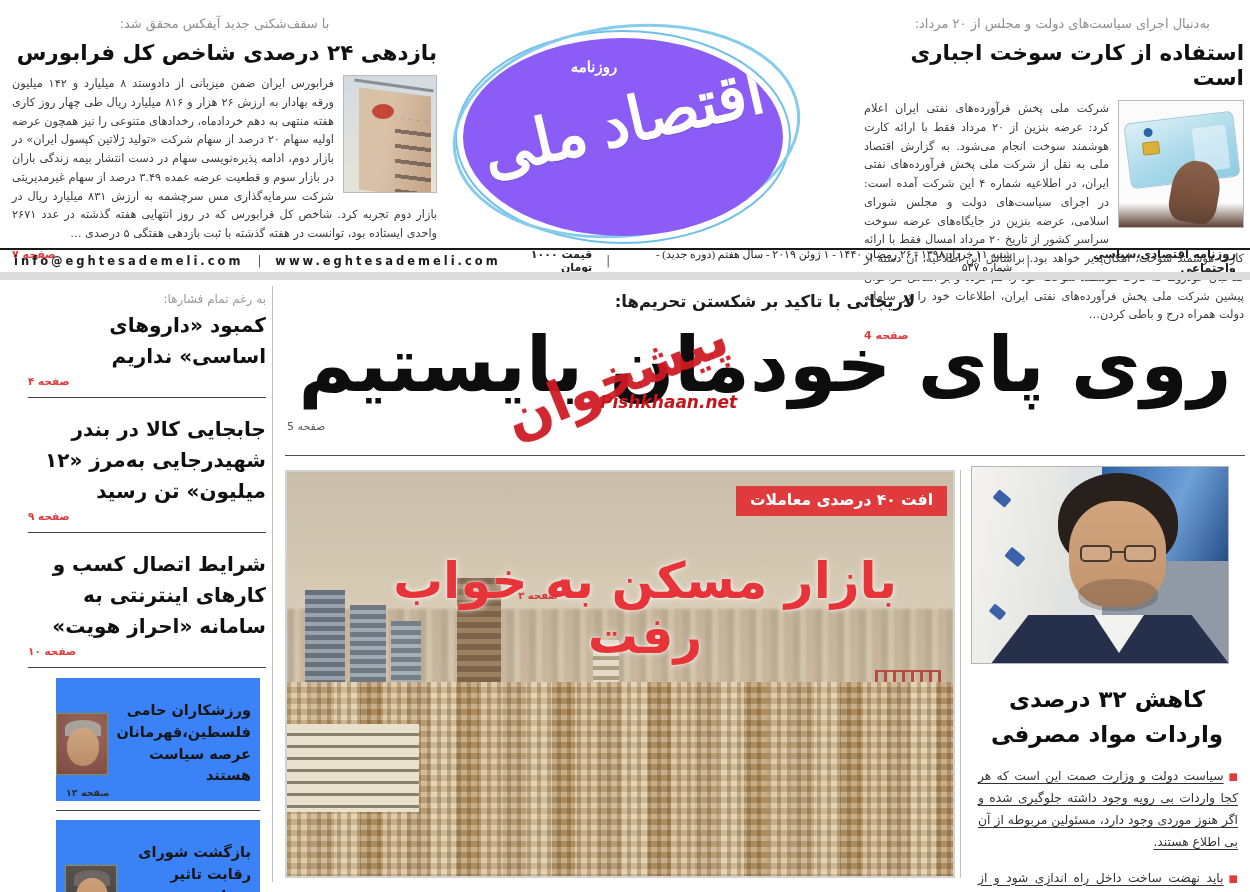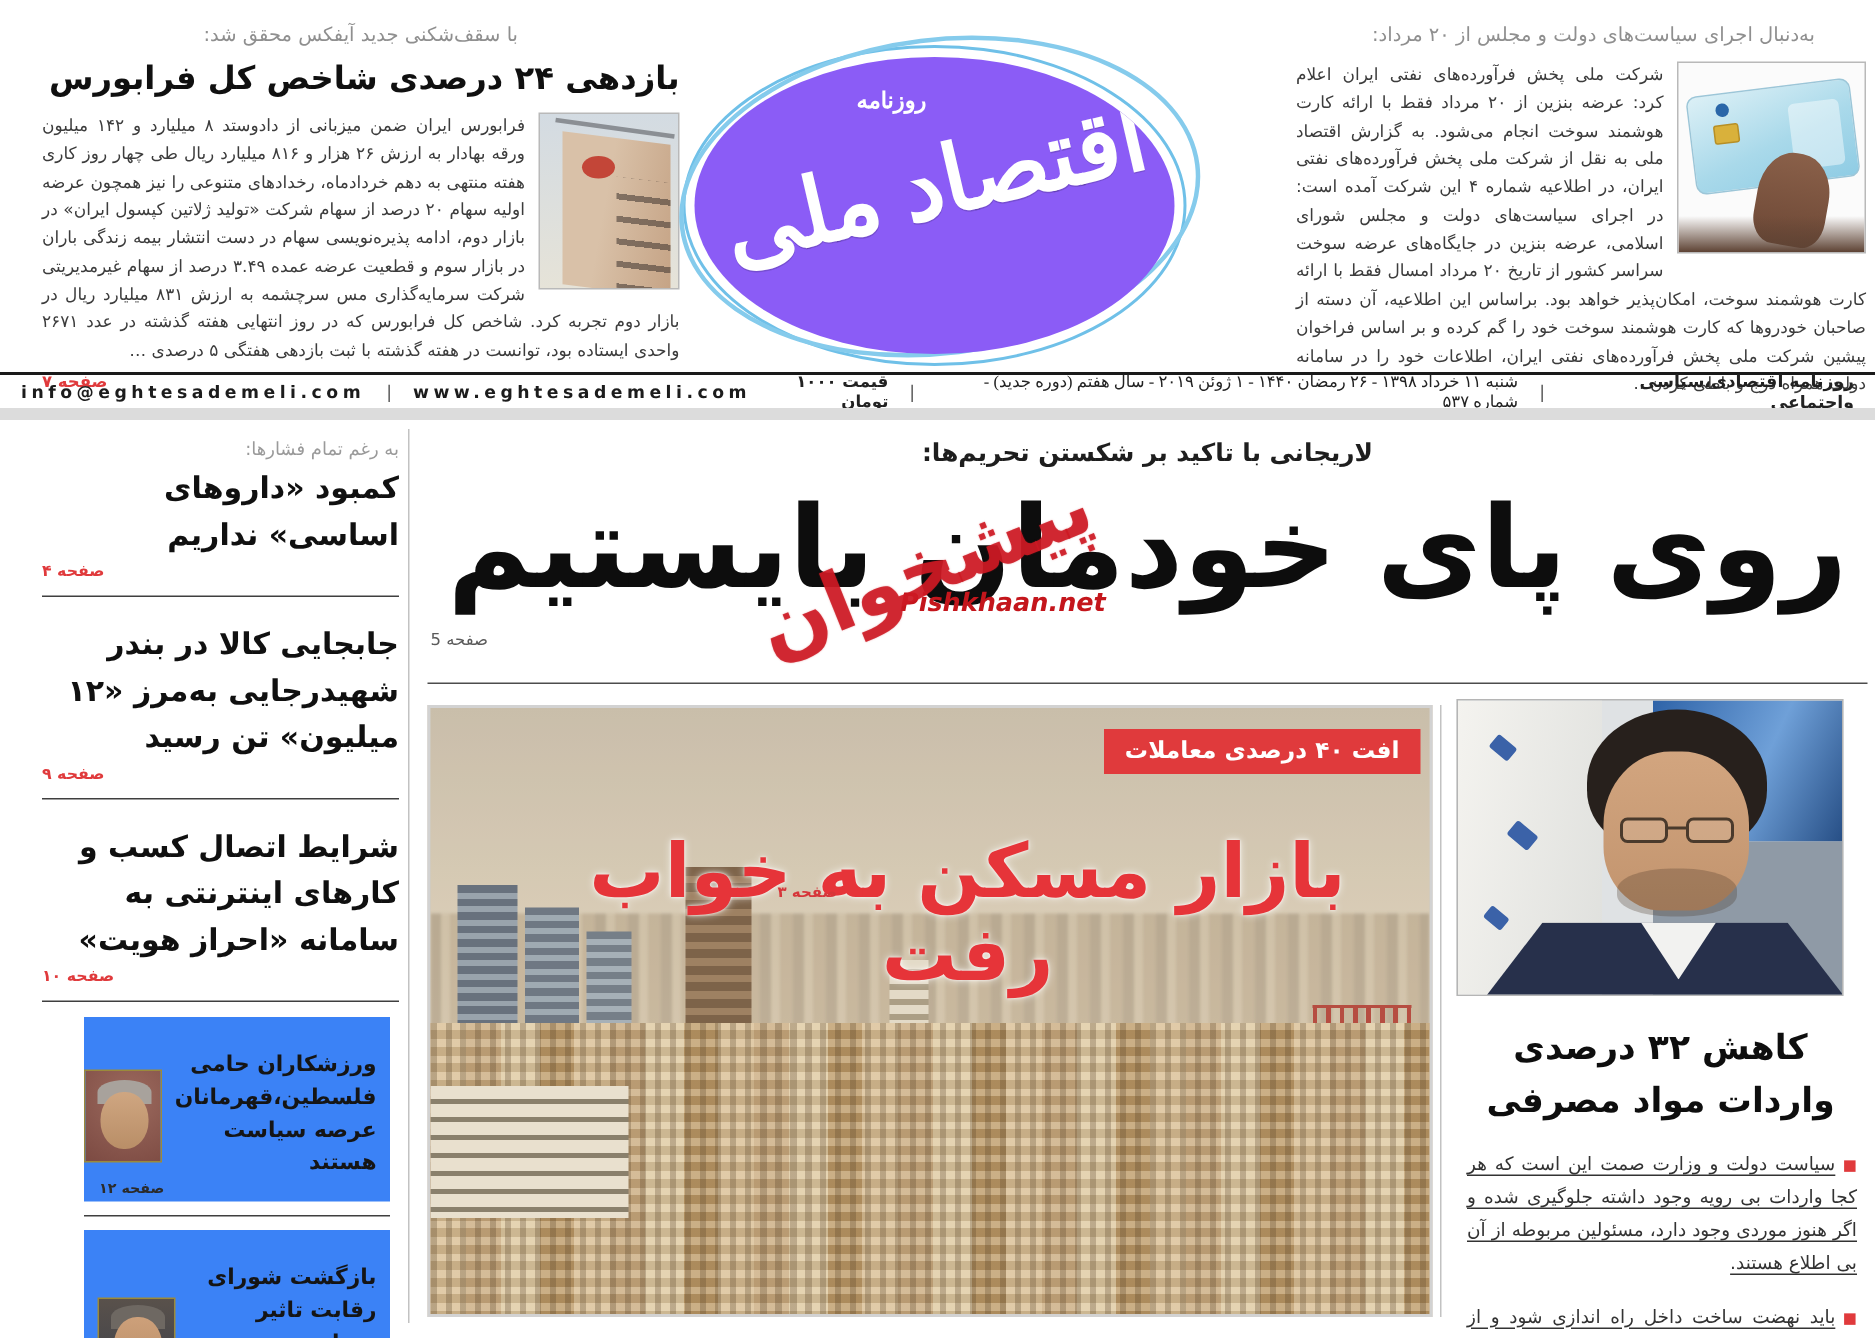--- a/index.html
+++ b/index.html
@@ -2,21 +2,21 @@
 <html lang="fa"><head>
 <meta charset="utf-8">
 <style>
   * { margin:0; padding:0; box-sizing:border-box; }
   html,body { background:#ffffff; }
   body { font-family:"DejaVu Sans", sans-serif; }
   .canvas { position:relative; width:1250px; height:892px; background:#fff; overflow:hidden; direction:rtl; }
 
   
   .hdr-article { position:absolute; direction:rtl; }
-  .fara { left:28px; top:16px; width:425px; }
+  .fara { left:12px; top:16px; width:425px; }
   .fuel { right:6px; top:16px; width:380px; }
   .kicker { color:#8f8f8f; font-size:13px; text-align:center; }
   .fuel .kicker { text-align:right; padding-right:34px; }
   .hdr-headline { color:#101010; font-weight:bold; font-size:21.5px; margin-top:9px; text-align:right; letter-spacing:-0.2px; }
   .hdr-body { margin-top:10px; font-size:11.3px; color:#3c3c3c; line-height:1.66; text-align:justify; }
   .page-ref-red { color:#e03a3c; font-weight:bold; font-size:11px; margin-top:4px; text-align:left; }
 
   .ph-frame { border:1px solid #b9b9b9; background:#eee; overflow:hidden; position:relative; } 
   .float-photo { float:right; margin-left:9px; margin-bottom:4px; }
 
@@ -158,20 +158,21 @@
   <div class="logo-wrap">
     <div class="logo-oval"></div>
     <div class="logo-inner">
       <div class="logo-rooz">روزنامه</div>
       <div class="logo-title">اقتصاد ملی</div>
     </div>
   </div>
 
   <div class="hdr-article fuel">
     <div class="kicker">به‌دنبال اجرای سیاست‌های دولت و مجلس از ۲۰ مرداد:</div>
+    <div class="hdr-headline">استفاده از کارت سوخت اجباری است</div>
     <div class="hdr-body">
       <span class="ph-frame float-photo card-photo" style="display:block;">
         <span class="fc-card">
           <span class="fc-chip"></span>
           <span class="fc-logo"></span>
           <span class="fc-stripe"></span>
         </span>
         <span class="fc-thumb"></span>
         <span class="fc-hand"></span>
       </span>

